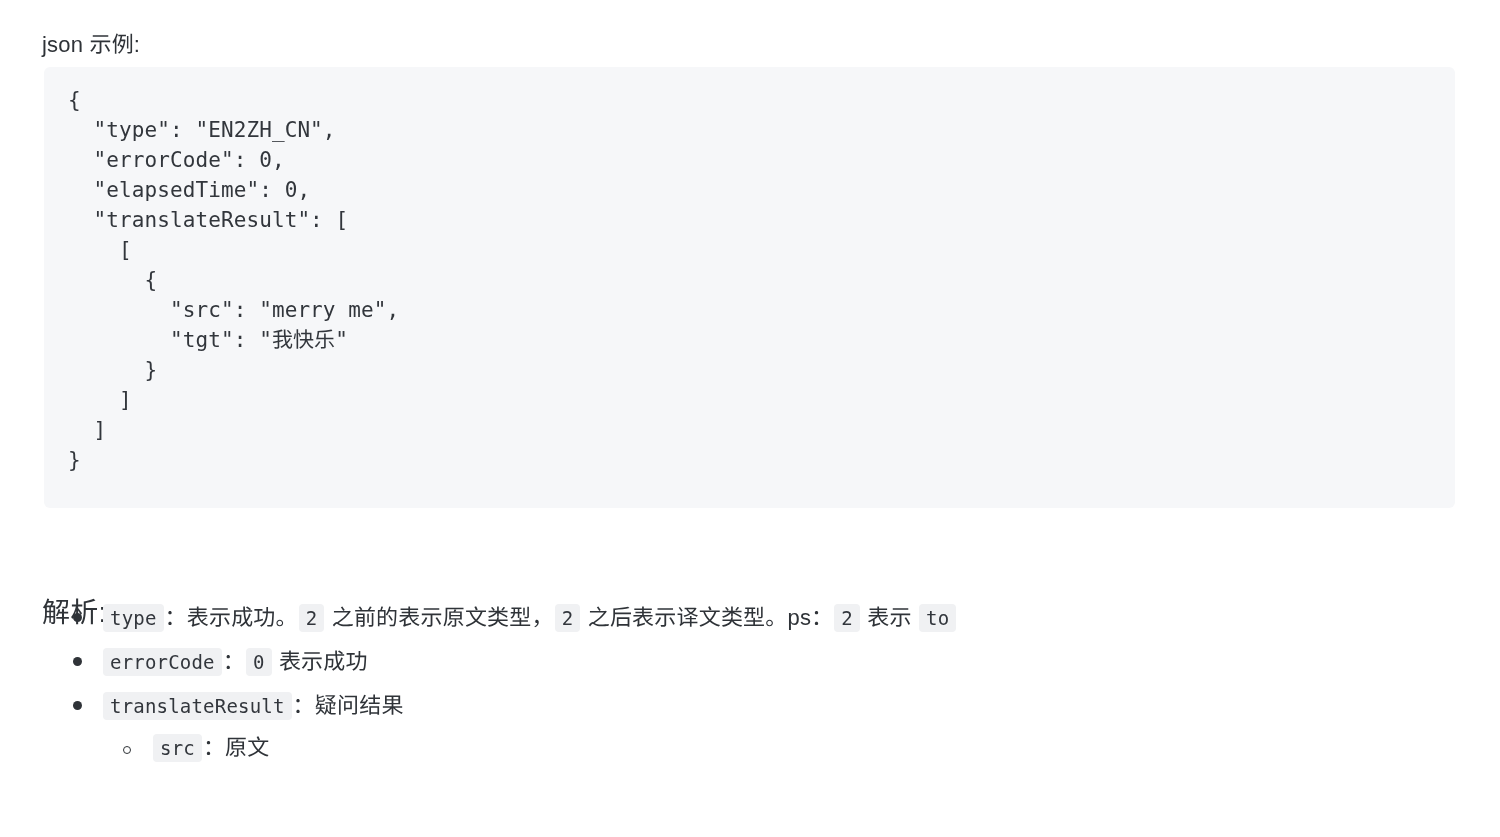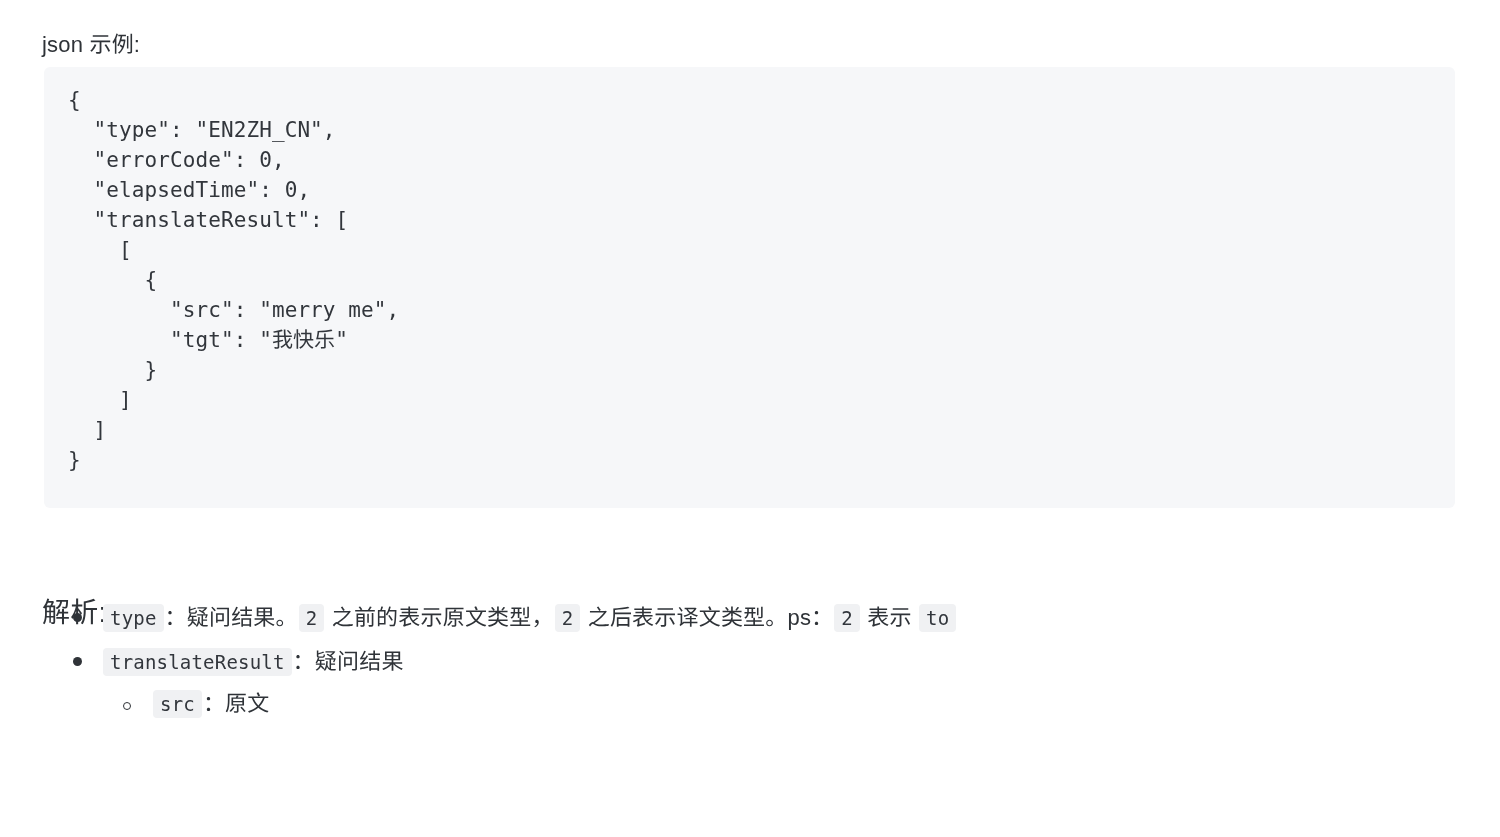--- a/index.html
+++ b/index.html
@@ -180,19 +180,20 @@
         "tgt": "我快乐"
       }
     ]
   ]
 }</pre>
   </div>
 
   <p class="analysis-heading">解析:</p>
 
   <ul class="analysis-list" id="analysis-list">
-      <li><span class="marker"></span><span><code class="chip">type</code><span class="txt">：疑问结果。</span><code class="chip">2</code><span class="txt"> 之前的表示原文类型，</span><code class="chip">2</code><span class="txt"> 之后表示译文类型。ps：</span><code class="chip">2</code><span class="txt"> 表示 </span><code class="chip">to</code></span></li>
+      <li><span class="marker"></span><span><code class="chip">type</code><span class="txt">：表示成功。</span><code class="chip">2</code><span class="txt"> 之前的表示原文类型，</span><code class="chip">2</code><span class="txt"> 之后表示译文类型。ps：</span><code class="chip">2</code><span class="txt"> 表示 </span><code class="chip">to</code></span></li>
+      <li><span class="marker"></span><span><code class="chip">errorCode</code><span class="txt">：</span><code class="chip">0</code><span class="txt"> 表示成功</span></span></li>
       <li><span class="marker"></span><span><code class="chip">translateResult</code><span class="txt">：疑问结果</span></span><ul class="sub-list">
           <li><span class="marker"></span><span><code class="chip">src</code><span class="txt">：原文</span></span></li>
         </ul></li>
     </ul>
 
 </div>
 
 </body></html>

